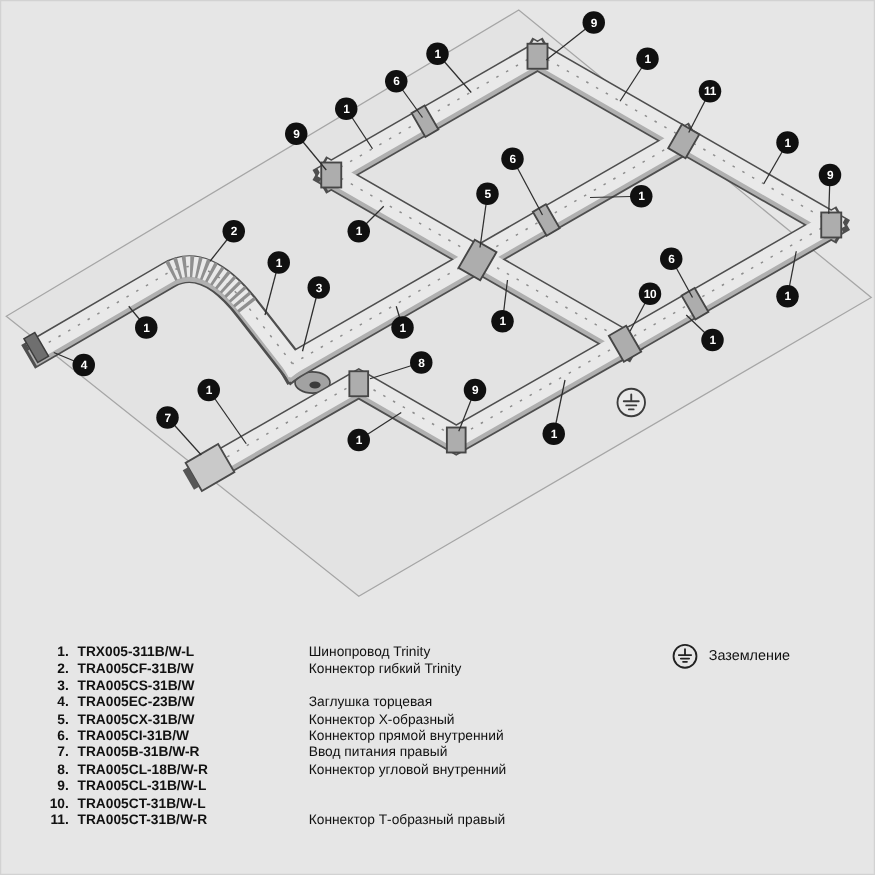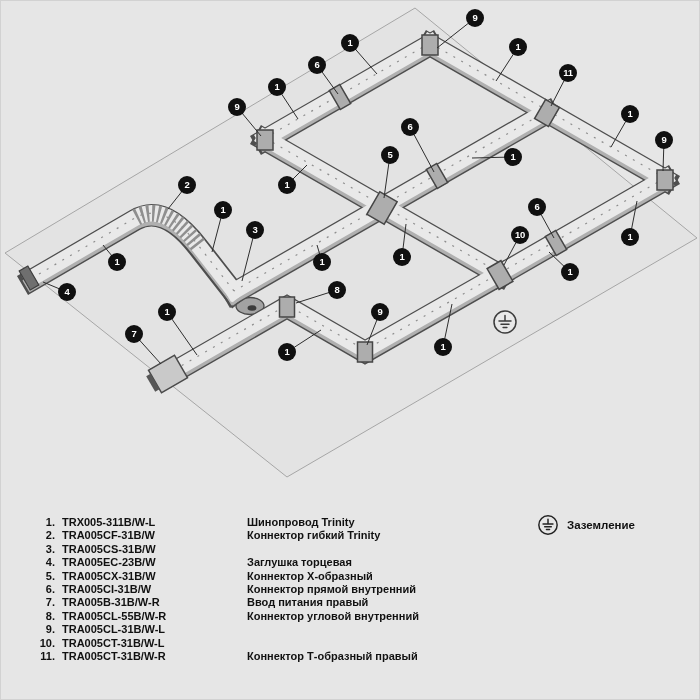--- a/index.html
+++ b/index.html
@@ -27,22 +27,22 @@
   .gnd path{fill:none;stroke:#3c3c3c;stroke-width:1.5;stroke-linecap:round;}
 
   .ldr{stroke:#2e2e2e;stroke-width:1;}
   .bdg{fill:#101010;}
   .bdgt{fill:#ffffff;font:700 9.5px "Liberation Sans",sans-serif;text-anchor:middle;letter-spacing:-0.3px;}
 
   .legend{position:absolute;left:28px;top:516px;color:#111;}
   .lrow{display:grid;grid-template-columns:27px 130px auto;column-gap:7px;font-size:11px;line-height:13.4px;white-space:nowrap;}
   .lnum{text-align:right;font-weight:700;}
   .lcode{font-weight:700;}
-  .ldesc{font-weight:700;padding-left:48px;}
-  .grounding{position:absolute;left:537px;top:514px;display:flex;align-items:center;gap:8px;font-size:11.5px;font-weight:700;color:#111;}
+  .ldesc{font-weight:400;padding-left:48px;}
+  .grounding{position:absolute;left:537px;top:514px;display:flex;align-items:center;gap:8px;font-size:11.5px;font-weight:400;color:#111;}
   .gicon circle{fill:none;stroke:#222;stroke-width:1.6;}
   .gicon path{fill:none;stroke:#222;stroke-width:1.6;stroke-linecap:round;}
 </style>
 </head>
 <body>
 
 <div class="stage">
 
   <svg id="diagram" width="700" height="510" viewBox="0 0 700 510">
     <defs>
@@ -278,21 +278,21 @@
           <span class="lcode">TRA005CI-31B/W</span>
           <span class="ldesc">Коннектор прямой внутренний</span>
         </div>
         <div class="lrow">
           <span class="lnum">7.</span>
           <span class="lcode">TRA005B-31B/W-R</span>
           <span class="ldesc">Ввод питания правый</span>
         </div>
         <div class="lrow">
           <span class="lnum">8.</span>
-          <span class="lcode">TRA005CL-55B/W-R</span>
+          <span class="lcode">TRA005CL-18B/W-R</span>
           <span class="ldesc">Коннектор угловой внутренний</span>
         </div>
         <div class="lrow">
           <span class="lnum">9.</span>
           <span class="lcode">TRA005CL-31B/W-L</span>
         </div>
         <div class="lrow">
           <span class="lnum">10.</span>
           <span class="lcode">TRA005CT-31B/W-L</span>
         </div>

